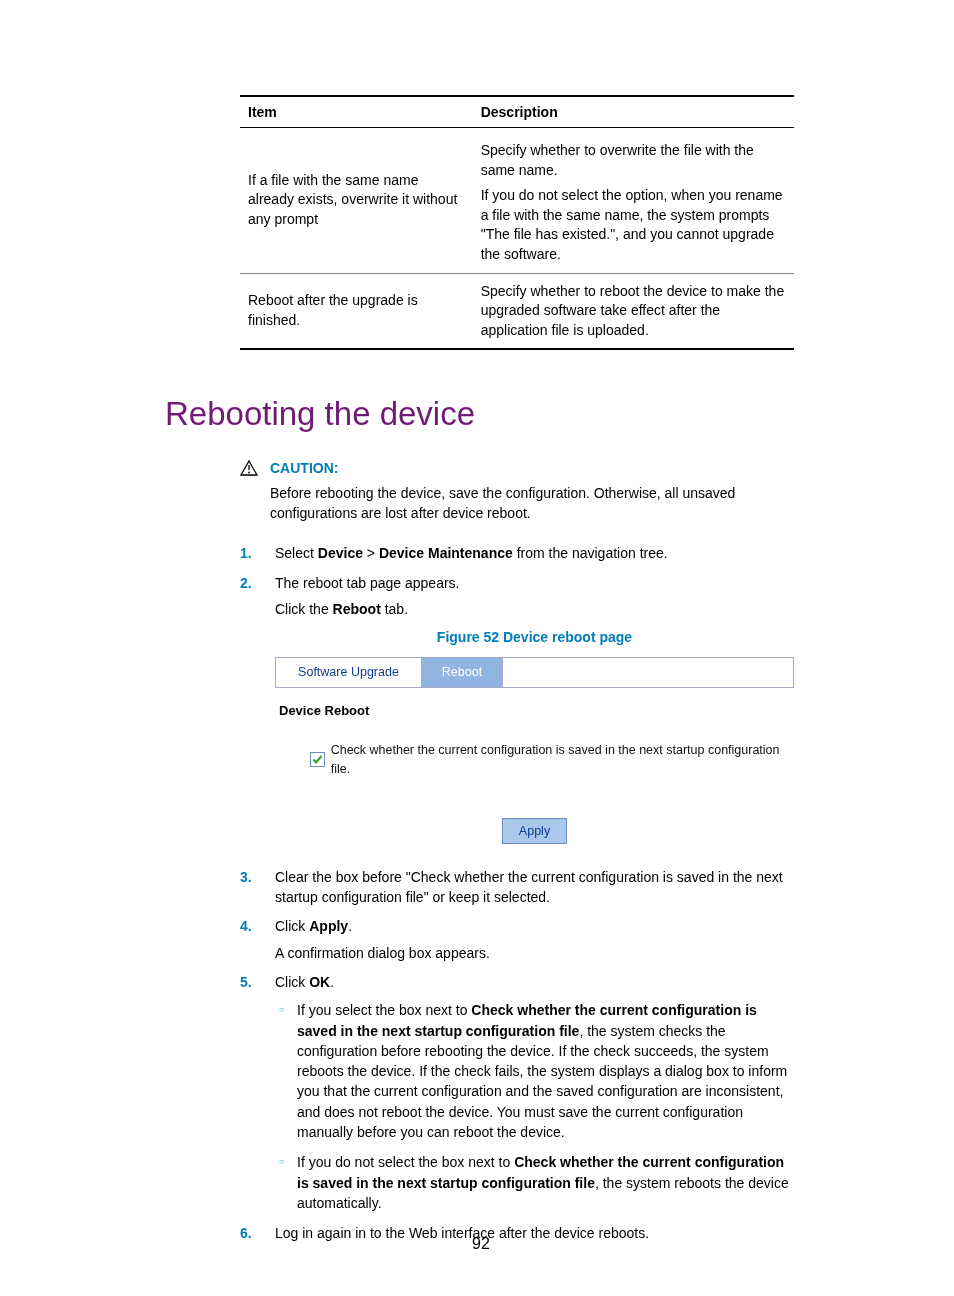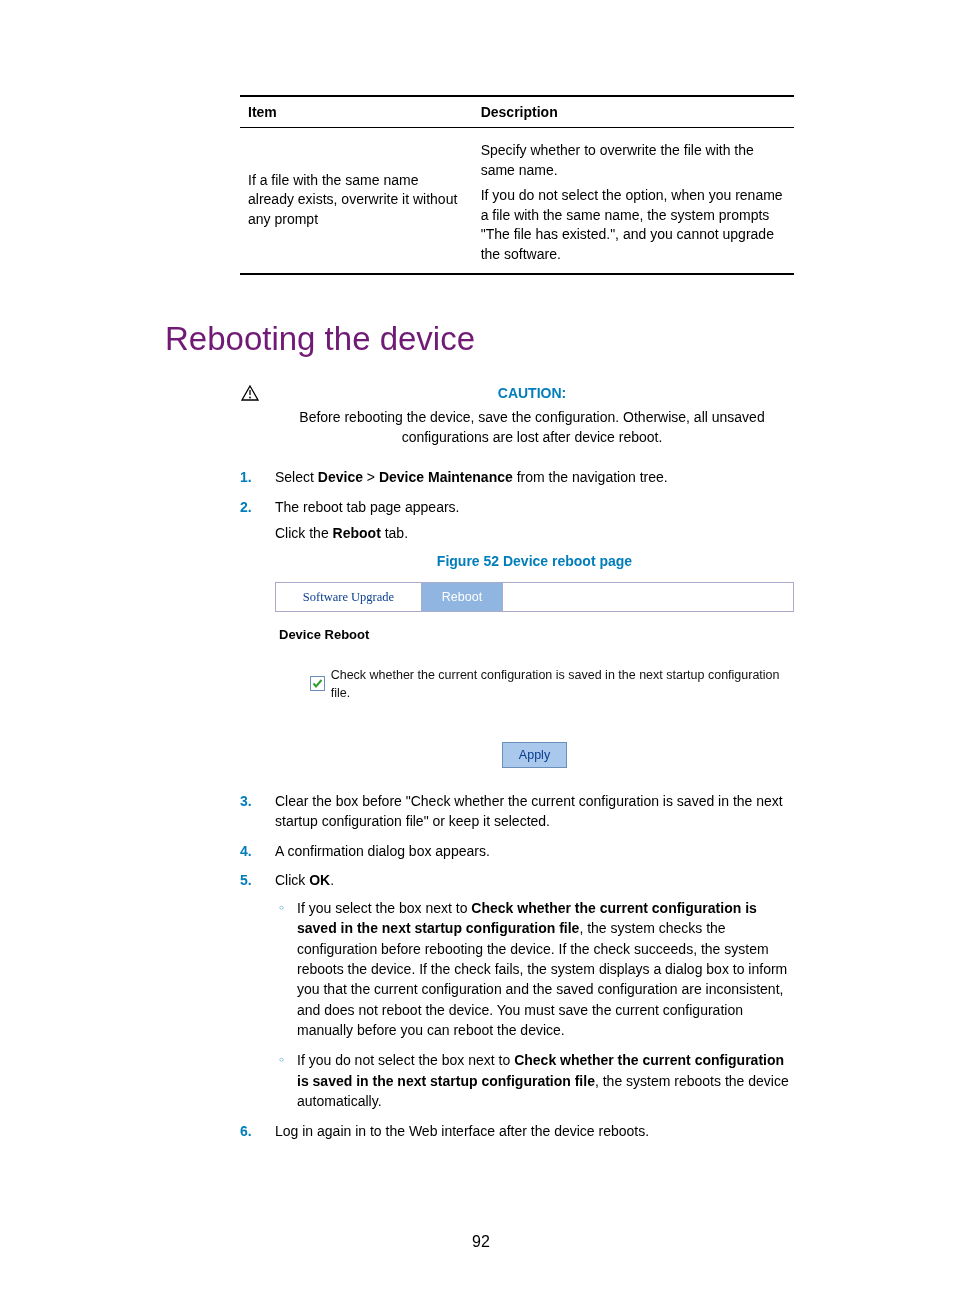--- a/index.html
+++ b/index.html
@@ -52,21 +52,20 @@
     margin: 45px 0 25px 0;
     font-family: "Arial Narrow", Arial, sans-serif;
   }
   
   .caution-block {
     margin-left: 75px;
     display: flex;
     align-items: flex-start;
     gap: 10px;
     margin-bottom: 20px;
-    text-align: center;
   }
   .caution-icon-wrapper { width: 20px; flex: 0 0 20px; padding-top: 2px; }
   .caution-content { flex: 1; font-size: 14px; line-height: 1.45; }
   .caution-title { color: #007dba; font-weight: bold; display: block; margin-bottom: 4px; }
   
   ol.steps {
     margin-left: 75px;
     padding-left: 0;
     list-style: none;
     counter-reset: step;
@@ -100,21 +99,21 @@
     display: flex;
     font-size: 12.5px;
     border: 1px solid #aac;
   }
   .tab {
     padding: 5px 0;
     text-align: center;
     border-right: 1px solid #aac;
     color: #0a3e8e;
   }
-  .tab:nth-child(1){ width: 145px; font-family: Liberation Serif, serif; }
+  .tab:nth-child(1){ width: 145px; }
   .tab:nth-child(2){ width: 80px; background: #8fb5e0; color: #fff; }
   .tab:nth-child(3){ width: 180px; }
   .tab:last-child { flex: 1; border-right: none; }
   .fu-section-title {
     font-weight: bold;
     font-size: 13px;
     padding: 14px 4px 6px 4px;
   }
   .fu-text {
     font-size: 12.5px;
@@ -190,20 +189,24 @@
         <th>Description</th>
       </tr>
     </thead>
     <tbody>
       <tr>
         <td>If a file with the same name already exists, overwrite it without any prompt</td>
         <td>
           <p>Specify whether to overwrite the file with the same name.</p>
           <p>If you do not select the option, when you rename a file with the same name, the system prompts "The file has existed.", and you cannot upgrade the software.</p>
         </td>
+      </tr>
+      <tr>
+        <td>Reboot after the upgrade is finished.</td>
+        <td>Specify whether to reboot the device to make the upgraded software take effect after the application file is uploaded.</td>
       </tr>
     </tbody>
   </table>
 
   <h1 class="section-title">Rebooting the device</h1>
 
   <div class="caution-block">
     <div class="caution-icon-wrapper">
       <svg width="18" height="16" viewBox="0 0 18 16">
         <path d="M9 1 L17 15 L1 15 Z" fill="none" stroke="#000" stroke-width="1.3"></path>
@@ -241,20 +244,21 @@
           </span>
           <span>Check whether the current configuration is saved in the next startup configuration file.</span>
         </div>
         <div class="fu-apply-row">
           <span class="fu-apply-btn">Apply</span>
         </div>
       </div>
     </li>
     <li>Clear the box before "Check whether the current configuration is saved in the next startup configuration file" or keep it selected.</li>
     <li>
+      <p><span>Click </span><b>Apply</b><span>.</span></p>
       <p>A confirmation dialog box appears.</p>
     </li>
     <li>
       <p><span>Click </span><b>OK</b><span>.</span></p>
       <ul class="sub">
         <li>
           <span>If you select the box next to </span><b>Check whether the current configuration is saved in the next startup configuration file</b><span>, the system checks the configuration before rebooting the device. If the check succeeds, the system reboots the device. If the check fails, the system displays a dialog box to inform you that the current configuration and the saved configuration are inconsistent, and does not reboot the device. You must save the current configuration manually before you can reboot the device.</span>
         </li>
         <li>
           <span>If you do not select the box next to </span><b>Check whether the current configuration is saved in the next startup configuration file</b><span>, the system reboots the device automatically.</span>

